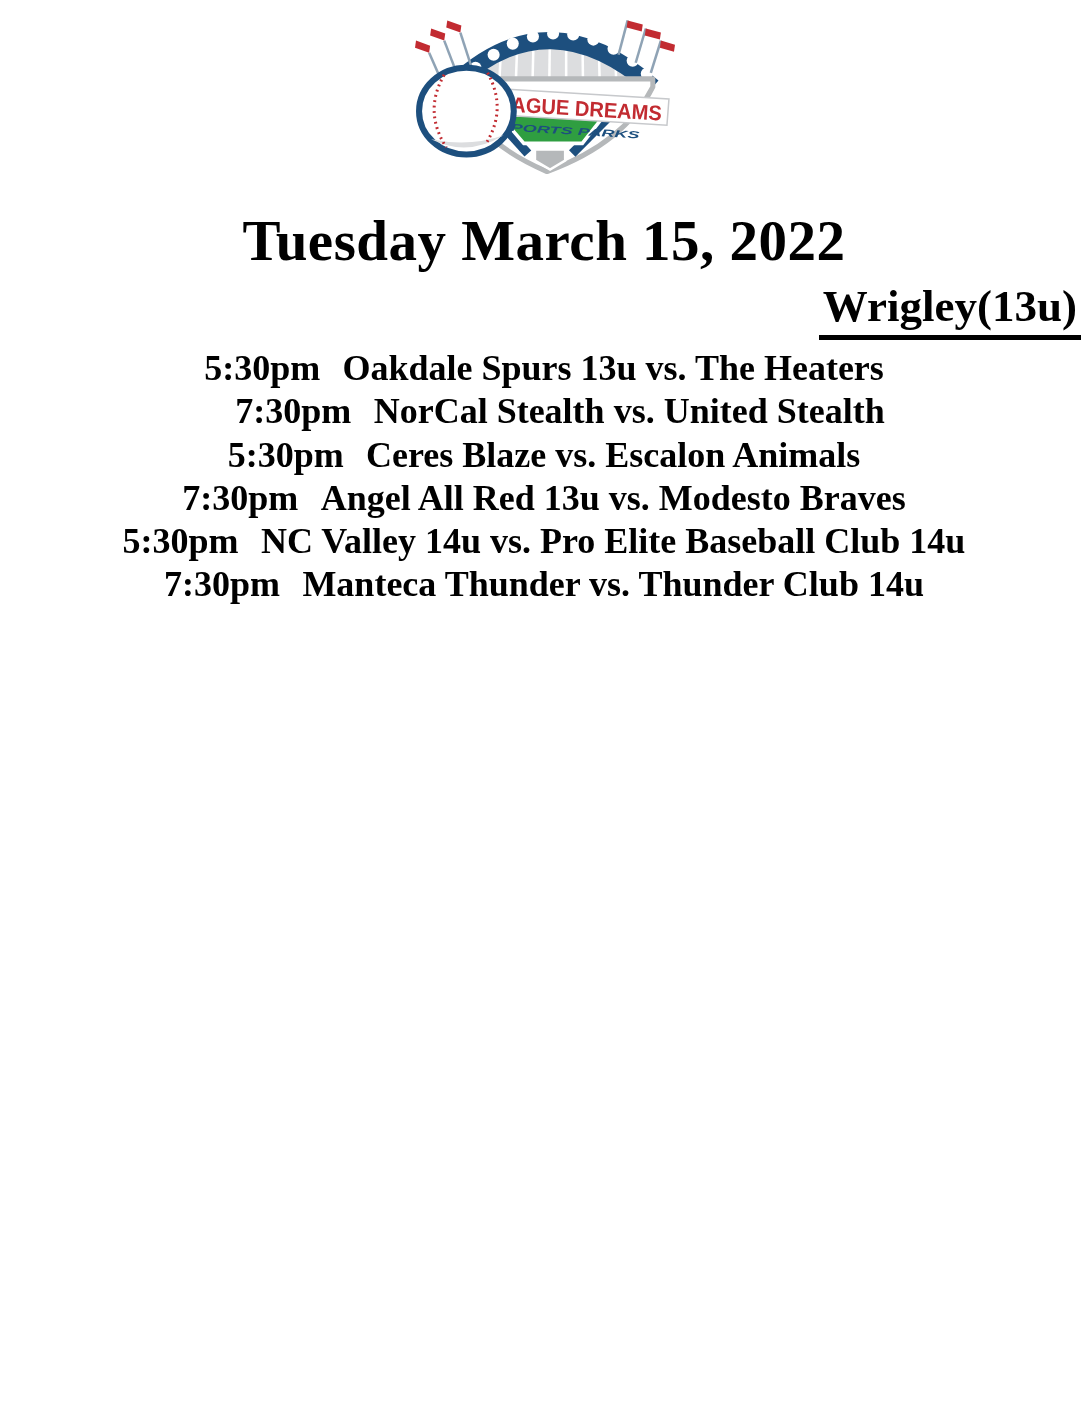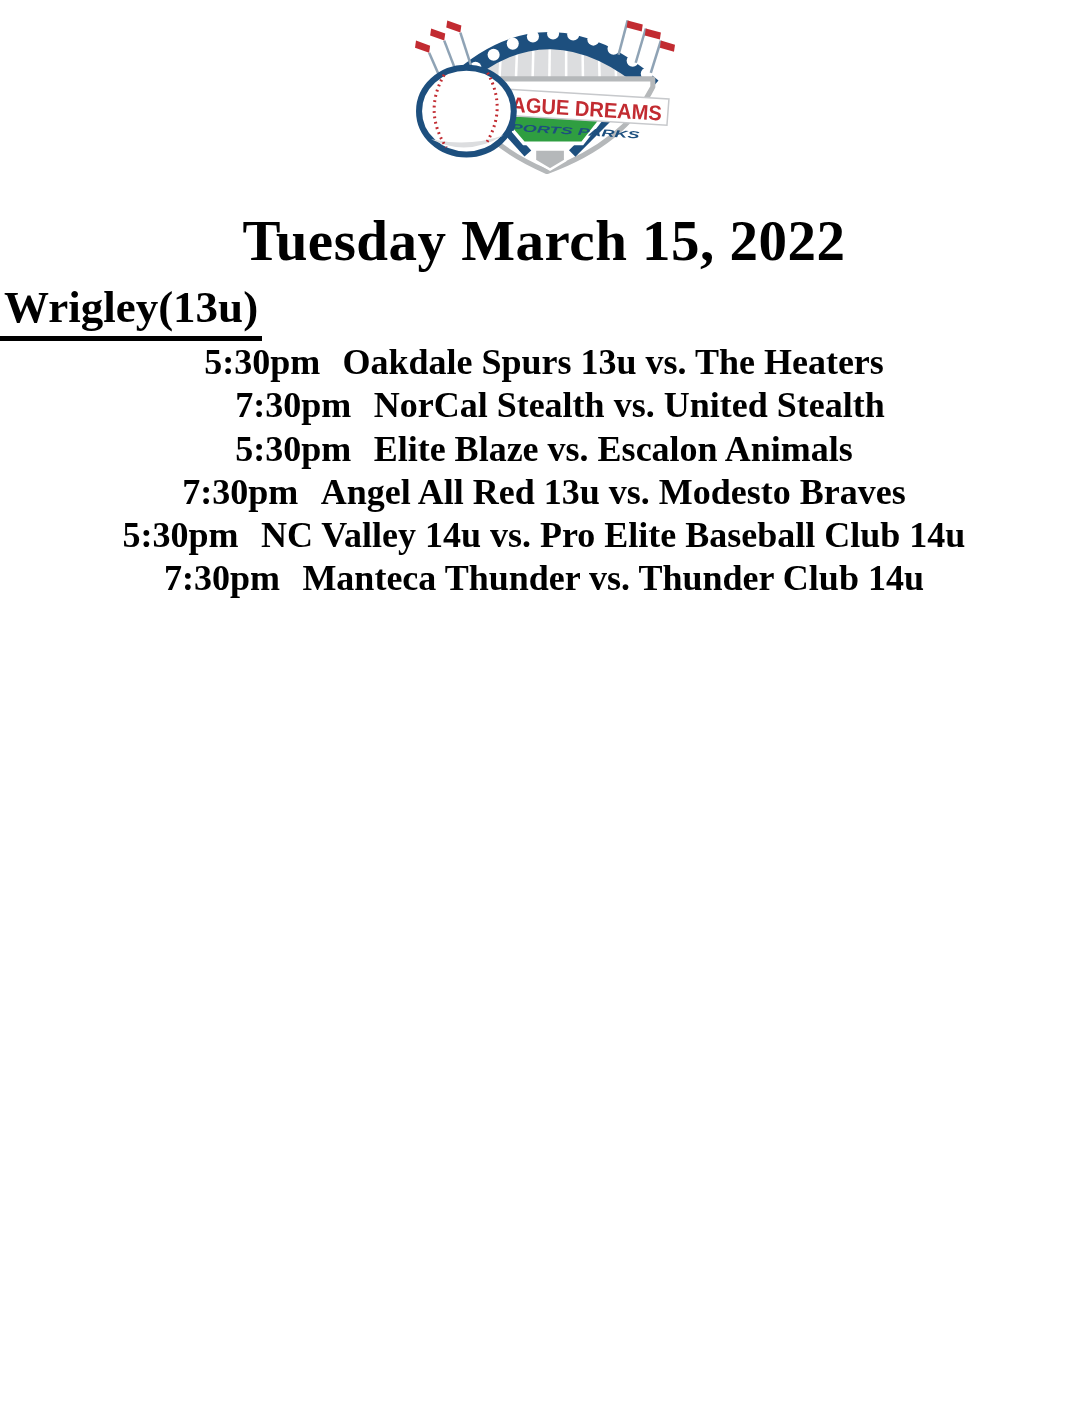--- a/index.html
+++ b/index.html
@@ -13,30 +13,30 @@
     color: #000000;
     overflow: hidden;
   }
   .logo-wrap {
     width: 262px;
     height: 162px;
     margin: 12px auto 0 auto;
   }
   .logo-wrap svg { display: block; width: 100%; height: 100%; }
   .title {
-    margin: 34px 0 8px 0;
+    margin: 34px 0 0 0;
     text-align: center;
     font-size: 57px;
     font-weight: bold;
     line-height: 1.15;
     letter-spacing: 0.5px;
   }
   h2.field-heading {
-    margin: 0;
-    text-align: left;
+    margin: 7px;
+    text-align: right;
     font-size: 45px;
     font-weight: bold;
     line-height: 1.15;
   }
   h2.field-heading .u {
     display: inline-block;
     border-bottom: 5px solid #000;
     padding: 0 4px 3px 4px;
   }
   .mt-wrigley  { margin-top: 52px; }
@@ -158,21 +158,21 @@
 
   <h1 class="title">Tuesday March 15, 2022</h1>
 
   <section>
     <h2 class="field-heading mt-wrigley"><span class="u">Wrigley(13u)</span></h2>
     <p class="game g-gap-a"><span class="time">5:30pm</span><span>Oakdale Spurs 13u vs. The Heaters</span></p>
     <p class="game g-gap-b"><span class="time">7:30pm</span><span>NorCal Stealth vs. United Stealth</span></p>
   </section>
 
   <section>
-    <p class="game g-gap-c"><span class="time">5:30pm</span><span>Elite Blaze vs. Escalon Animals</span></p>
+    <p class="game g-gap-c"><span class="time">5:30pm</span><span>Ceres Blaze vs. Escalon Animals</span></p>
     <p class="game g-gap-d"><span class="time">7:30pm</span><span>Angel All Red 13u vs. Modesto Braves</span></p>
   </section>
 
   <section>
     <p class="game g-gap-e"><span class="time">5:30pm</span><span>NC Valley 14u vs. Pro Elite Baseball Club 14u</span></p>
     <p class="game g-gap-f"><span class="time">7:30pm</span><span>Manteca Thunder vs. Thunder Club 14u</span></p>
   </section>
 
 </div>
 

